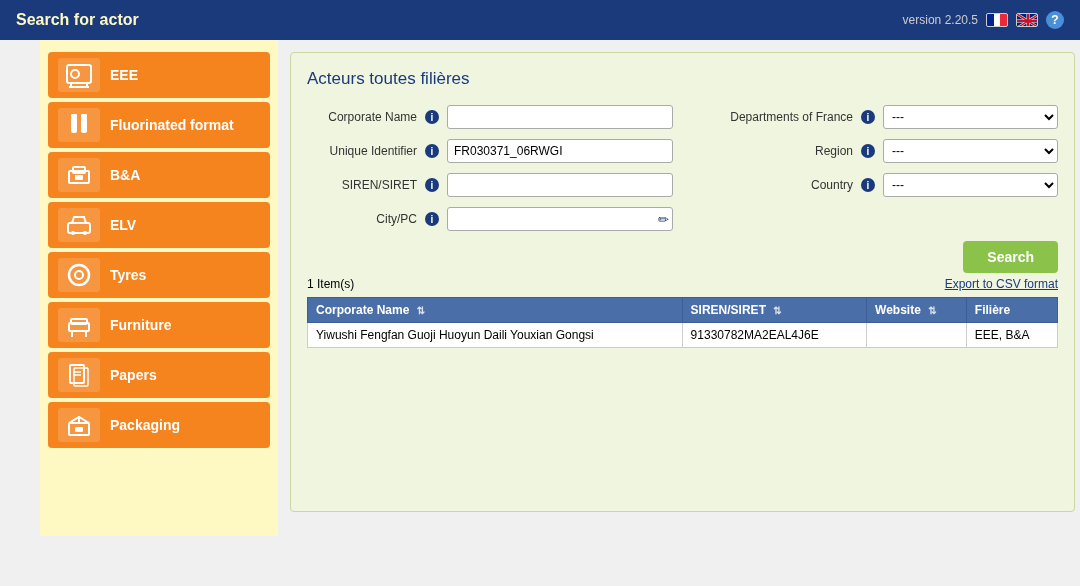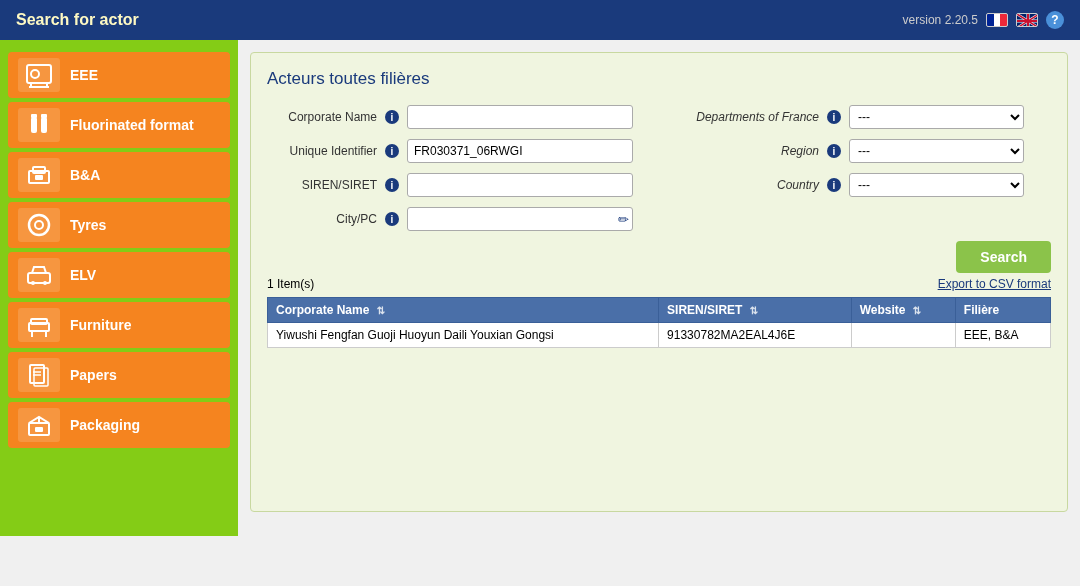--- a/index.html
+++ b/index.html
@@ -58,23 +58,24 @@
 
     
     .main-layout {
       display: flex;
       min-height: calc(100vh - 90px);
     }
 
     
     .sidebar {
       width: 238px;
-      background: #84cc16;
+      background: #fef9c3;
       flex-shrink: 0;
       padding: 8px 0;
+      margin-left: 40px;
     }
     .sidebar-item {
       display: flex;
       align-items: center;
       gap: 10px;
       padding: 6px 10px;
       margin: 4px 8px;
       background: #f5841f;
       border-radius: 4px;
       cursor: pointer;
@@ -137,21 +138,20 @@
       font-size: 12px;
       color: #333;
       flex-shrink: 0;
     }
     .form-label-right {
       width: 140px;
       text-align: right;
       font-size: 12px;
       color: #333;
       flex-shrink: 0;
-      font-style: italic;
     }
     .info-icon {
       display: inline-flex;
       align-items: center;
       justify-content: center;
       width: 14px;
       height: 14px;
       border-radius: 50%;
       background: #1a3a7c;
       color: white;
@@ -316,37 +316,37 @@
             <rect x="8" y="6" width="12" height="6" rx="1" fill="none" stroke="white" stroke-width="2"></rect>
             <rect x="10" y="14" width="8" height="5" rx="1" fill="white"></rect>
           </svg>
       </div>
       <span>B&amp;A</span>
     </div>
 
     <div class="sidebar-item">
       <div class="sidebar-icon">
         <svg viewBox="0 0 28 28">
-            <circle cx="14" cy="14" r="10" fill="none" stroke="white" stroke-width="2.5"></circle>
-            <circle cx="14" cy="14" r="4" fill="none" stroke="white" stroke-width="2"></circle>
-          </svg>
-      </div>
-      <span>Tyres</span>
-    </div>
-
-    <div class="sidebar-item">
-      <div class="sidebar-icon">
-        <svg viewBox="0 0 28 28">
             <rect x="3" y="12" width="22" height="10" rx="2" fill="none" stroke="white" stroke-width="2"></rect>
             <path d="M7 12 L9 6 L19 6 L21 12" fill="none" stroke="white" stroke-width="2"></path>
             <circle cx="8" cy="22" r="2" fill="white"></circle>
             <circle cx="20" cy="22" r="2" fill="white"></circle>
           </svg>
       </div>
       <span>ELV</span>
+    </div>
+
+    <div class="sidebar-item">
+      <div class="sidebar-icon">
+        <svg viewBox="0 0 28 28">
+            <circle cx="14" cy="14" r="10" fill="none" stroke="white" stroke-width="2.5"></circle>
+            <circle cx="14" cy="14" r="4" fill="none" stroke="white" stroke-width="2"></circle>
+          </svg>
+      </div>
+      <span>Tyres</span>
     </div>
 
     <div class="sidebar-item">
       <div class="sidebar-icon">
         <svg viewBox="0 0 28 28">
             <rect x="4" y="12" width="20" height="8" rx="1" fill="none" stroke="white" stroke-width="2"></rect>
             <rect x="6" y="8" width="16" height="5" rx="1" fill="none" stroke="white" stroke-width="2"></rect>
             <line x1="7" y1="20" x2="7" y2="26" stroke="white" stroke-width="2"></line>
             <line x1="21" y1="20" x2="21" y2="26" stroke="white" stroke-width="2"></line>
           </svg>

